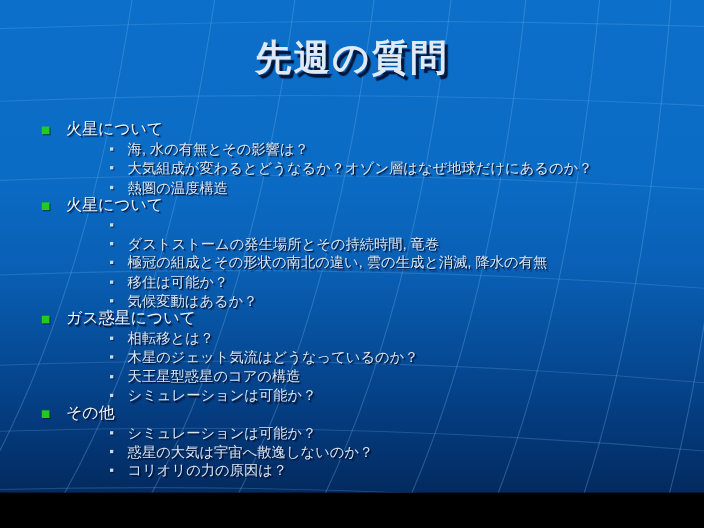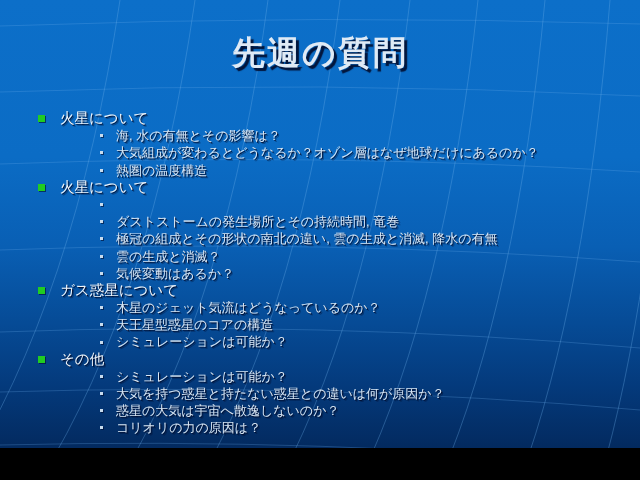--- a/index.html
+++ b/index.html
@@ -95,33 +95,37 @@
       <span class="txt">ダストストームの発生場所とその持続時間, 竜巻</span>
     </div>
 
     <div class="line l2">
       <span class="b2"></span>
       <span class="txt">極冠の組成とその形状の南北の違い, 雲の生成と消滅, 降水の有無</span>
     </div>
 
     <div class="line l2">
       <span class="b2"></span>
-      <span class="txt">雲の生成と消滅？</span>
+      <span class="txt">移住は可能か？</span>
     </div>
 
     <div class="line l2">
       <span class="b2"></span>
       <span class="txt">気候変動はあるか？</span>
     </div>
 
     <div class="line l1">
       <span class="b1"></span>
       <span class="txt">ガス惑星について</span>
     </div>
 
+    <div class="line l2">
+      <span class="b2"></span>
+      <span class="txt">相転移とは？</span>
+    </div>
 
     <div class="line l2">
       <span class="b2"></span>
       <span class="txt">木星のジェット気流はどうなっているのか？</span>
     </div>
 
     <div class="line l2">
       <span class="b2"></span>
       <span class="txt">天王星型惑星のコアの構造</span>
     </div>
@@ -134,24 +138,20 @@
     <div class="line l1">
       <span class="b1"></span>
       <span class="txt">その他</span>
     </div>
 
     <div class="line l2">
       <span class="b2"></span>
       <span class="txt">シミュレーションは可能か？</span>
     </div>
 
-    <div class="line l2">
-      <span class="b2"></span>
-      <span class="txt">大気を持つ惑星と持たない惑星との違いは何が原因か？</span>
-    </div>
 
     <div class="line l2">
       <span class="b2"></span>
       <span class="txt">惑星の大気は宇宙へ散逸しないのか？</span>
     </div>
 
     <div class="line l2">
       <span class="b2"></span>
       <span class="txt">コリオリの力の原因は？</span>
     </div>

